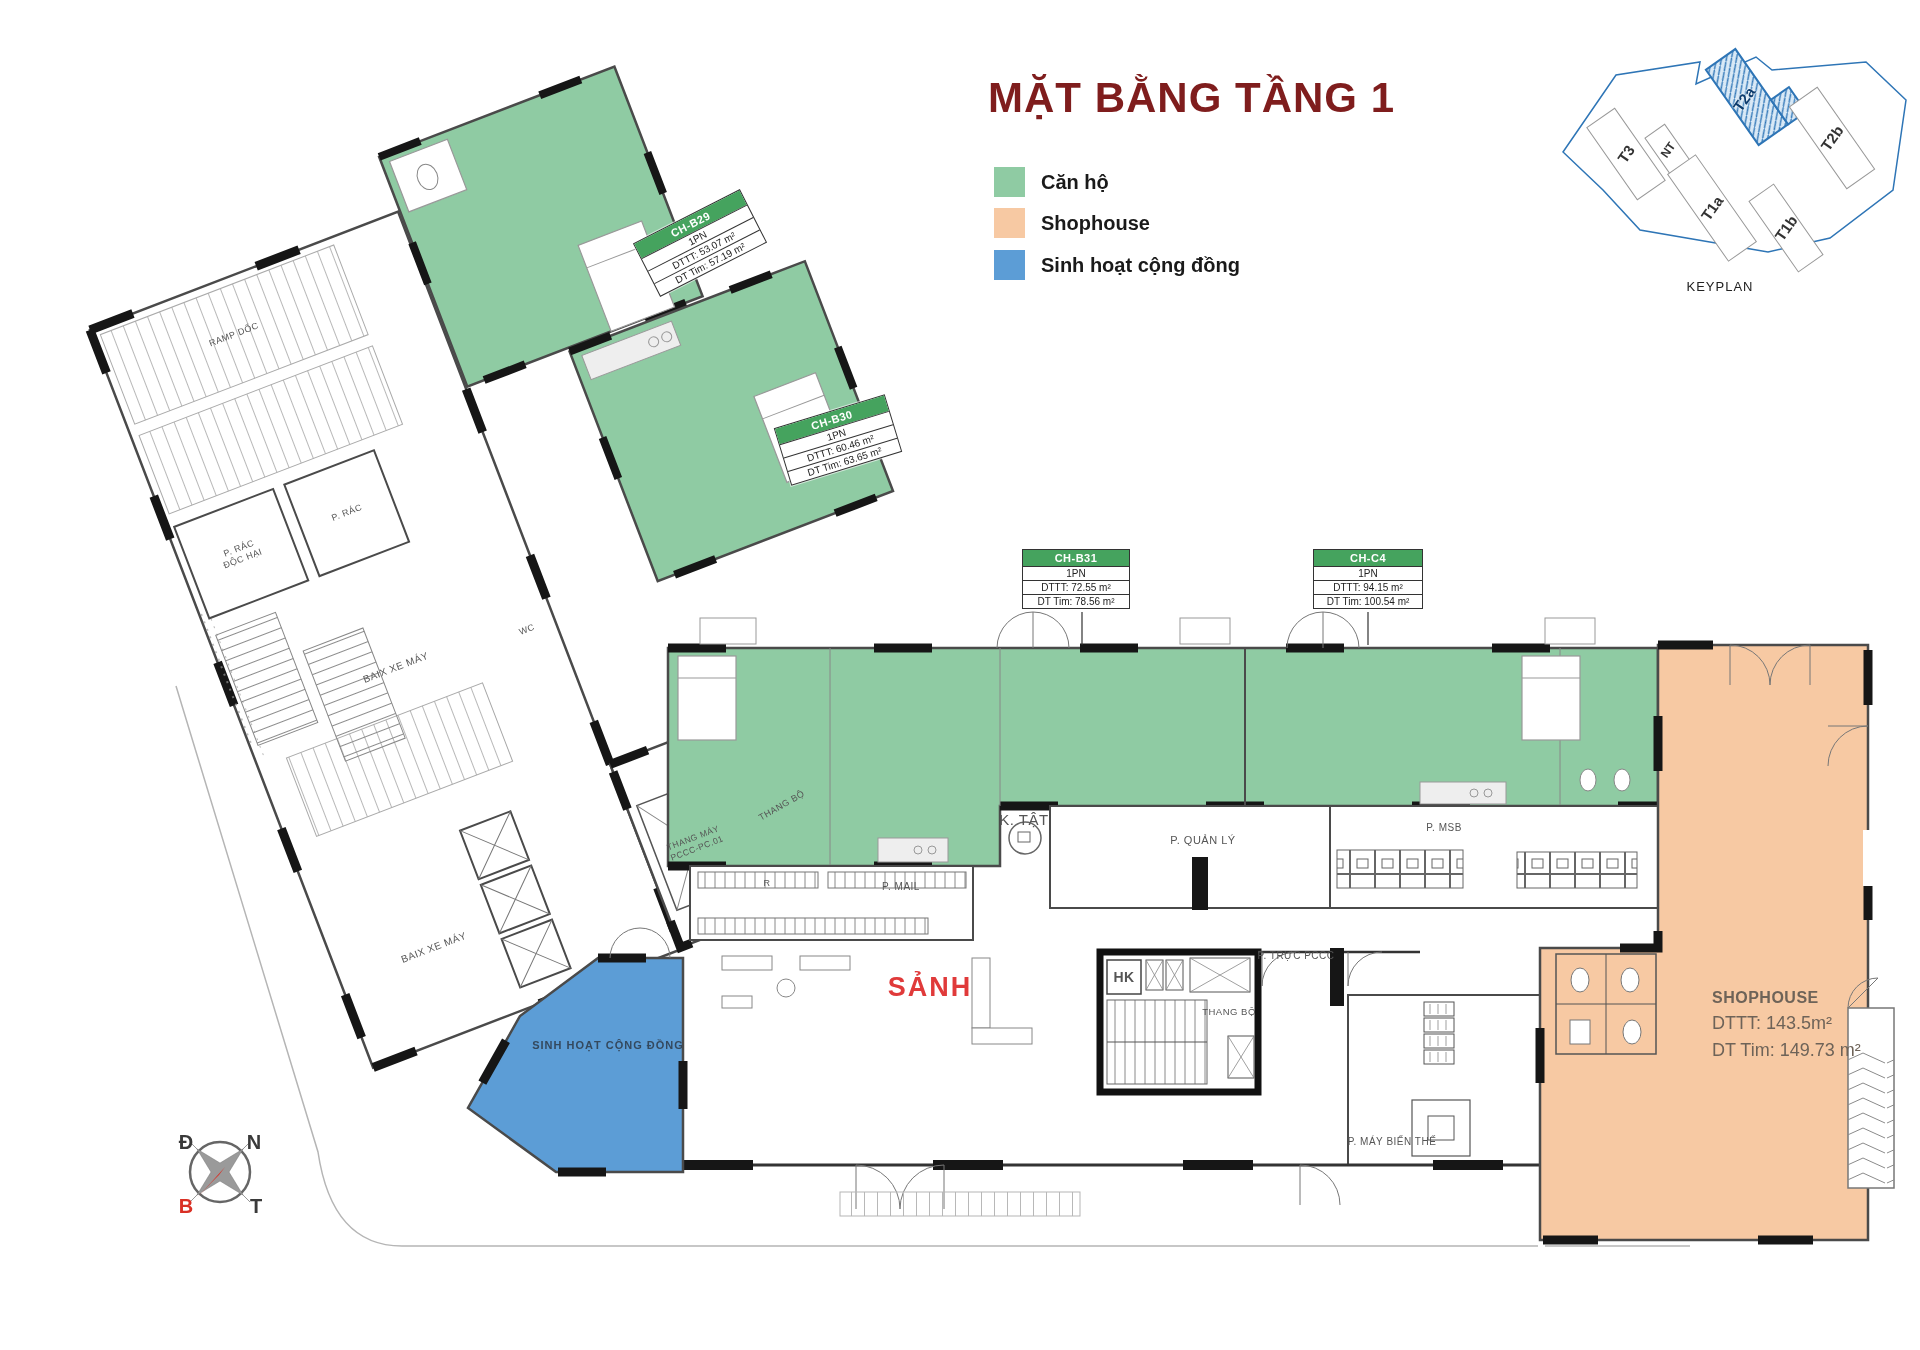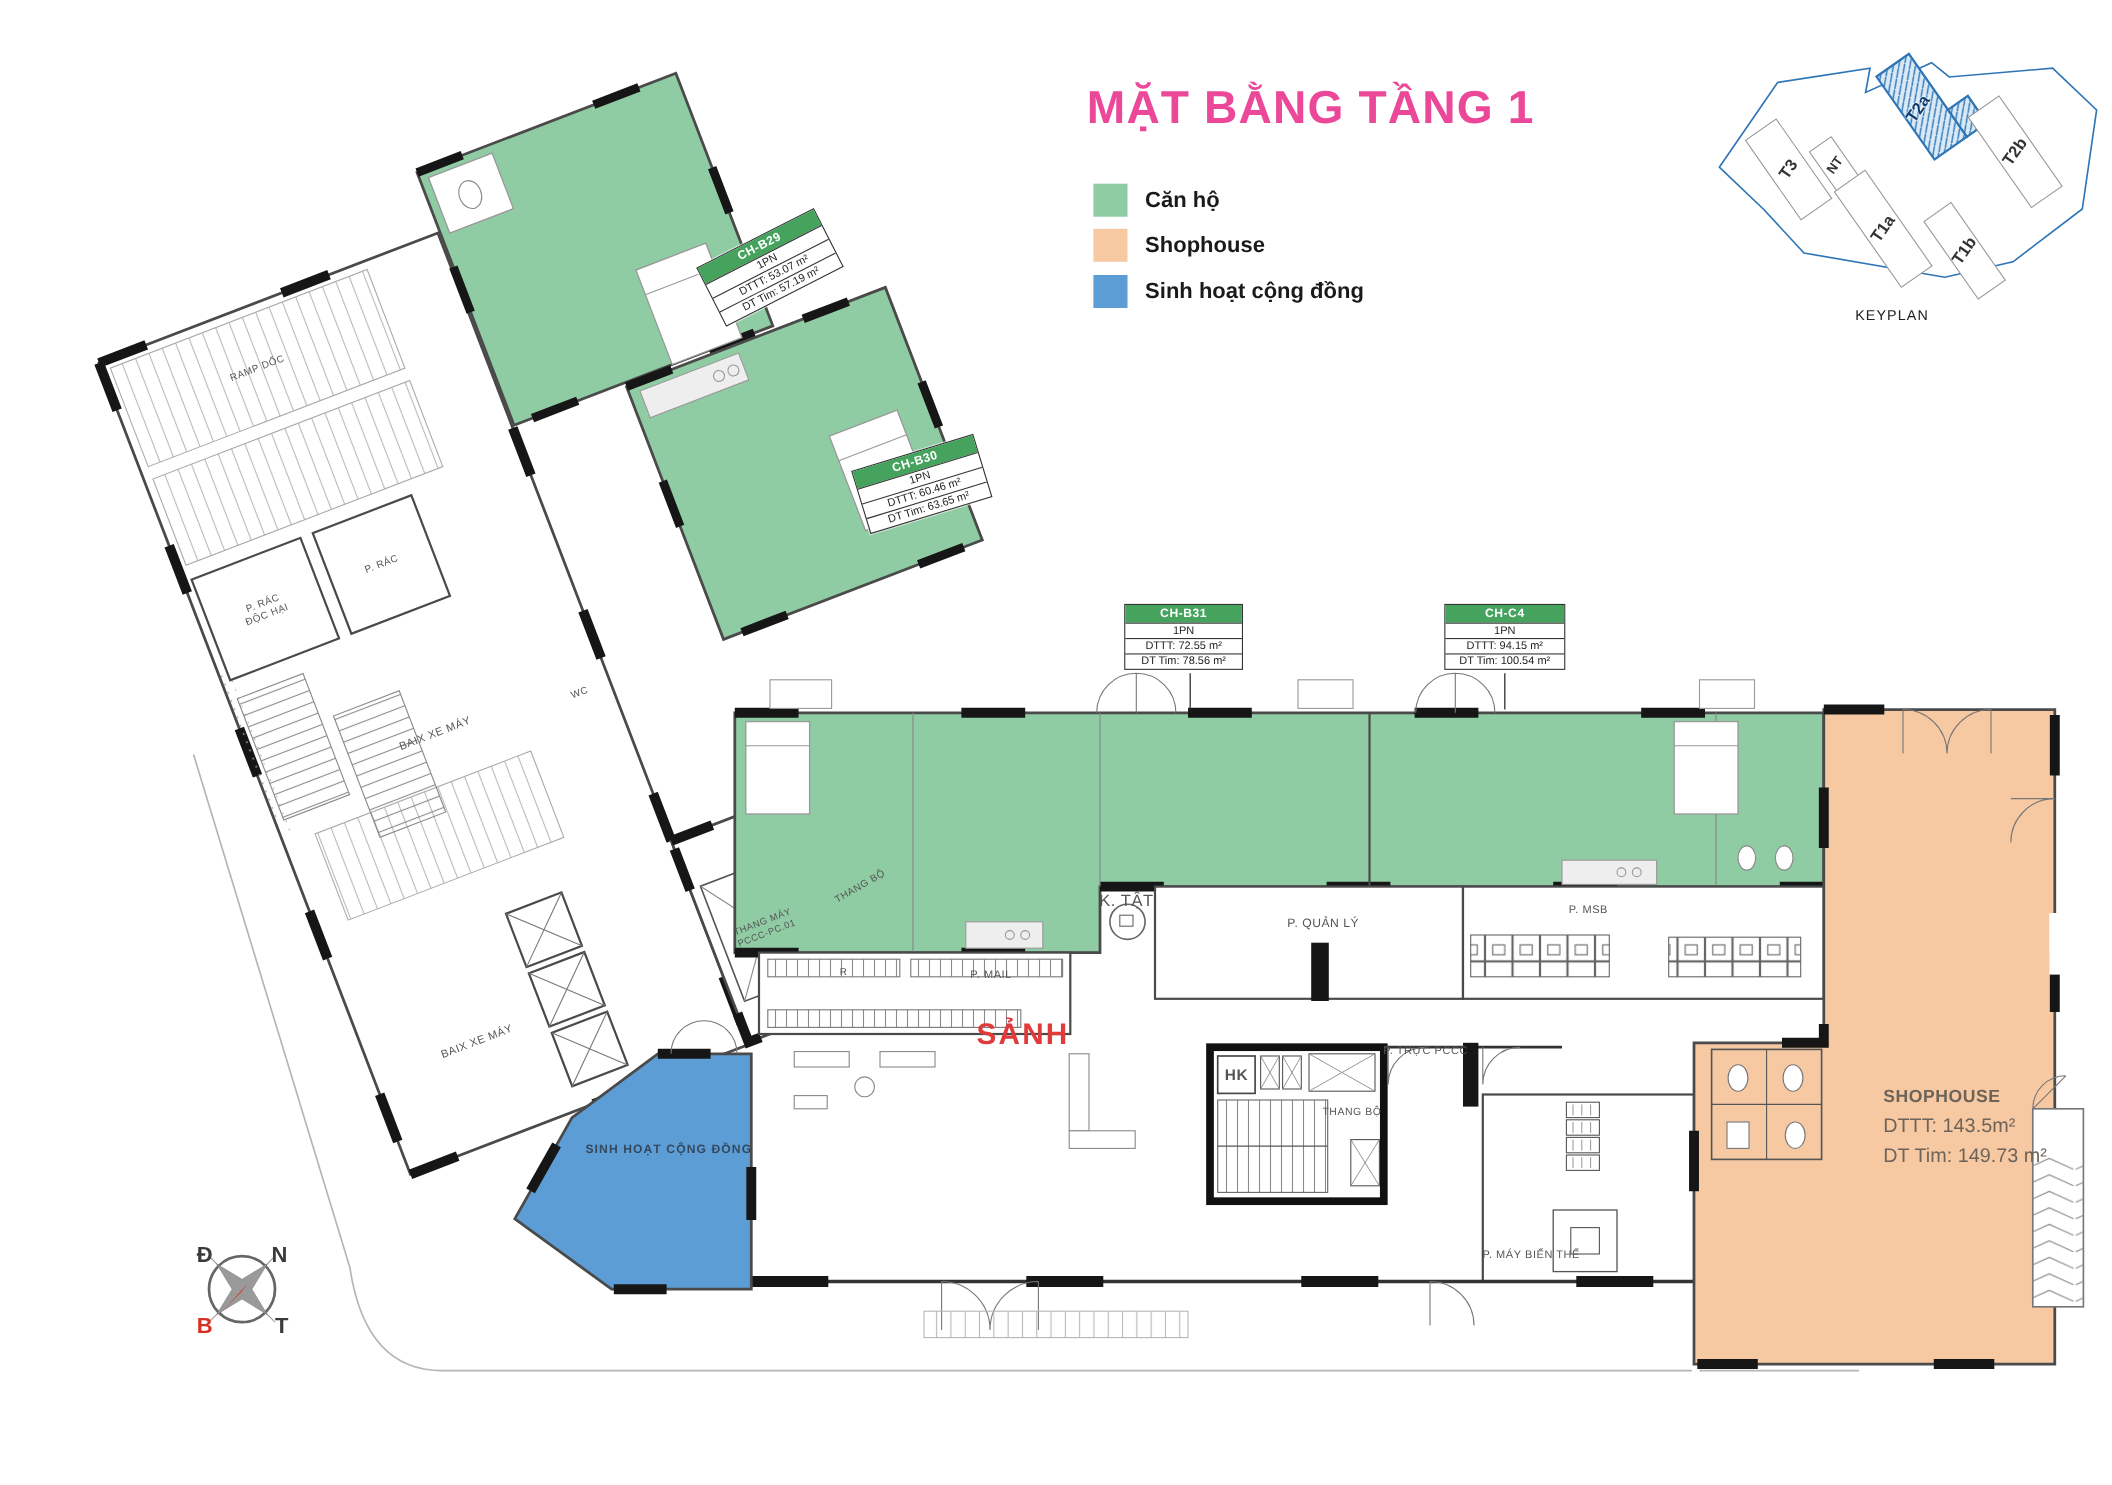--- a/index.html
+++ b/index.html
@@ -1,24 +1,24 @@
 <!DOCTYPE html>
 <html><head>
 <meta charset="utf-8">
 <style>
   html,body{margin:0;padding:0;background:#fff;}
   body{font-family:"Liberation Sans",sans-serif;}
   #stage{position:relative;width:1920px;height:1350px;background:#fff;overflow:hidden;}
   #plan-svg{position:absolute;left:0;top:0;}
   .lbl{position:absolute;transform:translate(-50%,-50%) rotate(var(--r,0deg));
        white-space:nowrap;color:#555;font-size:10px;letter-spacing:.5px;text-align:center;line-height:1.25;}
-  .lbl.red{color:#E03A3A;font-weight:bold;font-size:27px;letter-spacing:2px;}
+  .lbl.red{color:#E03A3A;font-weight:bold;font-size:27px;letter-spacing:2px;margin-top:47px;}
   .lbl.navy{color:#34495e;font-weight:bold;font-size:11px;letter-spacing:1px;}
   
-  .page-title{position:absolute;left:988px;top:74px;font-size:42px;font-weight:bold;color:#ec4899;letter-spacing:1px;}
+  .page-title{position:absolute;left:988px;top:74px;font-size:42px;font-weight:bold;color:#7f1d1d;letter-spacing:1px;}
   .legend-row{position:absolute;left:994px;display:flex;align-items:center;gap:16px;}
   .swatch{width:31px;height:30px;}
   .sw-apt{background:#8FCBA3;}
   .sw-shop{background:#F7C9A3;}
   .sw-com{background:#5C9DD6;}
   .legend-label{font-size:20px;font-weight:bold;color:#1a1a1a;}
   
   .unit-box{position:absolute;background:#fff;border:1px solid #333;transform:translate(-50%,-50%) rotate(var(--r,0deg));
             box-shadow:0 0 0 1px rgba(255,255,255,.6);}
   .unit-code{background:#45A35E;color:#fff;font-size:11px;font-weight:bold;text-align:center;padding:2px 0;letter-spacing:.5px;}

